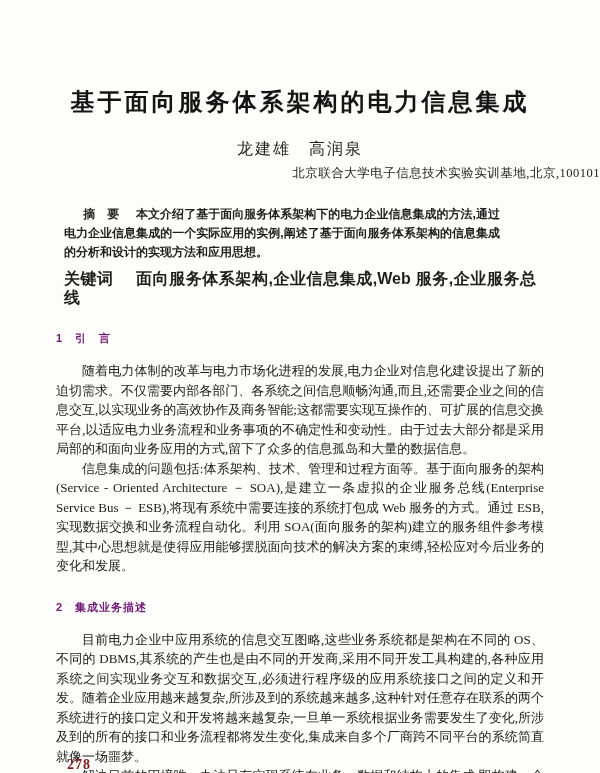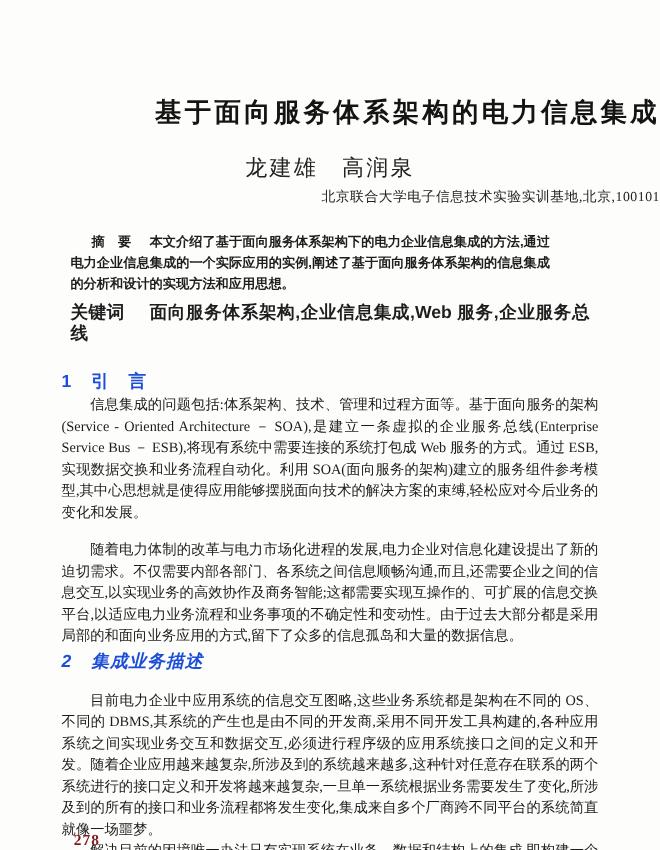--- a/index.html
+++ b/index.html
@@ -13,31 +13,31 @@
     height: 773px;
     margin: 0;
     background: #fdfdfb;
     color: #1b1b1b;
     font-family: "Liberation Serif", "DejaVu Serif", serif;
     overflow: hidden;
   }
   .title {
     margin: 0;
     padding-top: 86px;
-    text-align: right;
+    text-align: center;
     font-size: 24px;
     font-weight: bold;
     letter-spacing: 3px;
     font-family: "Liberation Sans", "DejaVu Sans", sans-serif;
     color: #141414;
   }
   .authors {
     margin-top: 21px;
     text-align: center;
-    font-size: 20px;
+    font-size: 16px;
     letter-spacing: 2px;
     color: #222;
   }
   .affiliation {
     margin-top: 5px;
     text-align: right;
     font-size: 12.5px;
     letter-spacing: 0.5px;
     color: #222;
   }
@@ -59,29 +59,28 @@
     font-family: "Liberation Sans", "DejaVu Sans", sans-serif;
     font-weight: bold;
     color: #1e1e1e;
   }
   .label {
     margin-right: 1.4em;
     font-weight: bold;
   }
   .section-heading {
     margin: 24px 56px 0 56px;
-    font-size: 16px;
+    font-size: 11px;
     font-weight: bold;
     letter-spacing: 1px;
     font-family: "Liberation Sans", "DejaVu Sans", sans-serif;
-    color: #1d4ed8;
+    color: #701a75;
   }
   .section-heading-2 {
-    margin-top: 3px;
-    font-style: italic;
+    margin-top: 24px;
   }
   .body-para {
     margin: 0 56px;
     font-size: 13px;
     line-height: 19.5px;
     text-align: justify;
     text-indent: 2em;
     color: #1b1b1b;
   }
   .first-body {
@@ -111,23 +110,23 @@
   <p class="abstract">
     <span class="label">摘　要</span><span>本文介绍了基于面向服务体系架构下的电力企业信息集成的方法,通过电力企业信息集成的一个实际应用的实例,阐述了基于面向服务体系架构的信息集成的分析和设计的实现方法和应用思想。</span>
   </p>
 
   <p class="keywords">
     <span class="label">关键词</span><span>面向服务体系架构,企业信息集成,Web 服务,企业服务总线</span>
   </p>
 
   <h2 class="section-heading">1　引　言</h2>
 
+  <p class="body-para first-body">随着电力体制的改革与电力市场化进程的发展,电力企业对信息化建设提出了新的迫切需求。不仅需要内部各部门、各系统之间信息顺畅沟通,而且,还需要企业之间的信息交互,以实现业务的高效协作及商务智能;这都需要实现互操作的、可扩展的信息交换平台,以适应电力业务流程和业务事项的不确定性和变动性。由于过去大部分都是采用局部的和面向业务应用的方式,留下了众多的信息孤岛和大量的数据信息。</p>
+
   <p class="body-para">信息集成的问题包括:体系架构、技术、管理和过程方面等。基于面向服务的架构(Service - Oriented Architecture － SOA),是建立一条虚拟的企业服务总线(Enterprise Service Bus － ESB),将现有系统中需要连接的系统打包成 Web 服务的方式。通过 ESB,实现数据交换和业务流程自动化。利用 SOA(面向服务的架构)建立的服务组件参考模型,其中心思想就是使得应用能够摆脱面向技术的解决方案的束缚,轻松应对今后业务的变化和发展。</p>
-
-  <p class="body-para first-body">随着电力体制的改革与电力市场化进程的发展,电力企业对信息化建设提出了新的迫切需求。不仅需要内部各部门、各系统之间信息顺畅沟通,而且,还需要企业之间的信息交互,以实现业务的高效协作及商务智能;这都需要实现互操作的、可扩展的信息交换平台,以适应电力业务流程和业务事项的不确定性和变动性。由于过去大部分都是采用局部的和面向业务应用的方式,留下了众多的信息孤岛和大量的数据信息。</p>
 
   <h2 class="section-heading section-heading-2">2　集成业务描述</h2>
 
   <p class="body-para first-body">目前电力企业中应用系统的信息交互图略,这些业务系统都是架构在不同的 OS、不同的 DBMS,其系统的产生也是由不同的开发商,采用不同开发工具构建的,各种应用系统之间实现业务交互和数据交互,必须进行程序级的应用系统接口之间的定义和开发。随着企业应用越来越复杂,所涉及到的系统越来越多,这种针对任意存在联系的两个系统进行的接口定义和开发将越来越复杂,一旦单一系统根据业务需要发生了变化,所涉及到的所有的接口和业务流程都将发生变化,集成来自多个厂商跨不同平台的系统简直就像一场噩梦。</p>
 
   <p class="body-para">解决目前的困境唯一办法只有实现系统在业务、数据和结构上的集成,即构建一个业务集成的系统架构。</p>
 
   <div class="page-number">278</div>
 
 </div>

